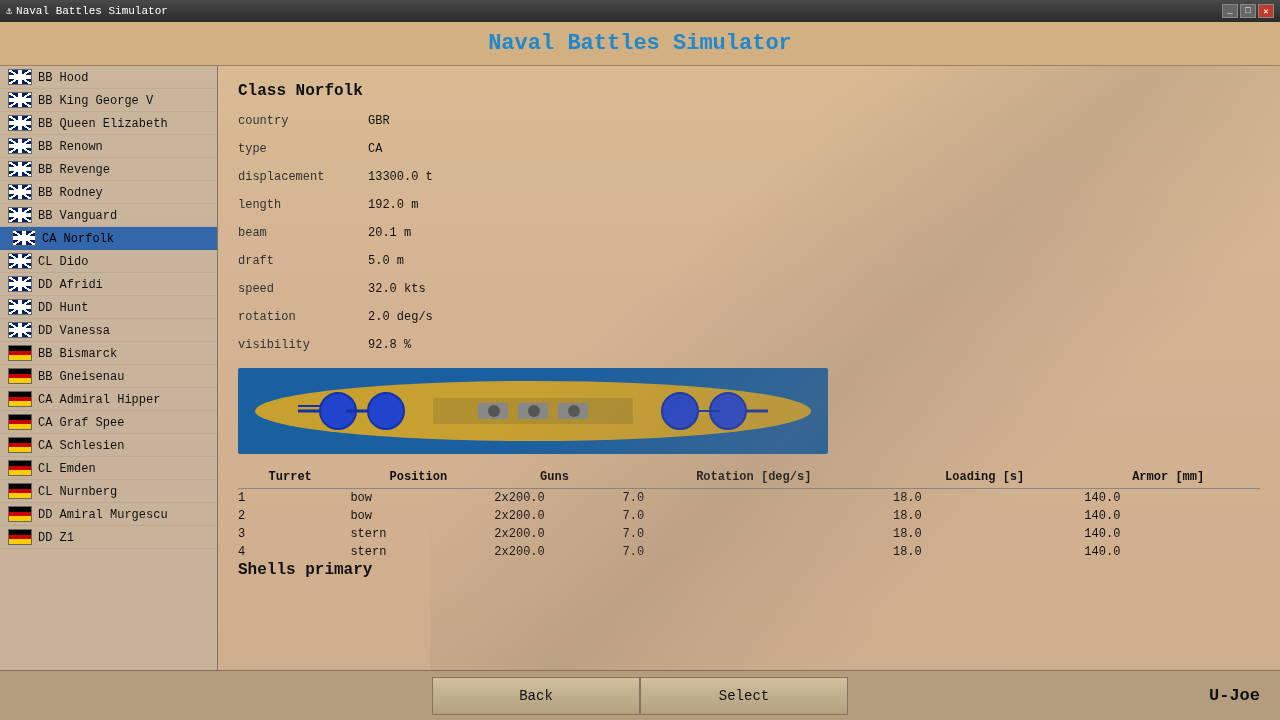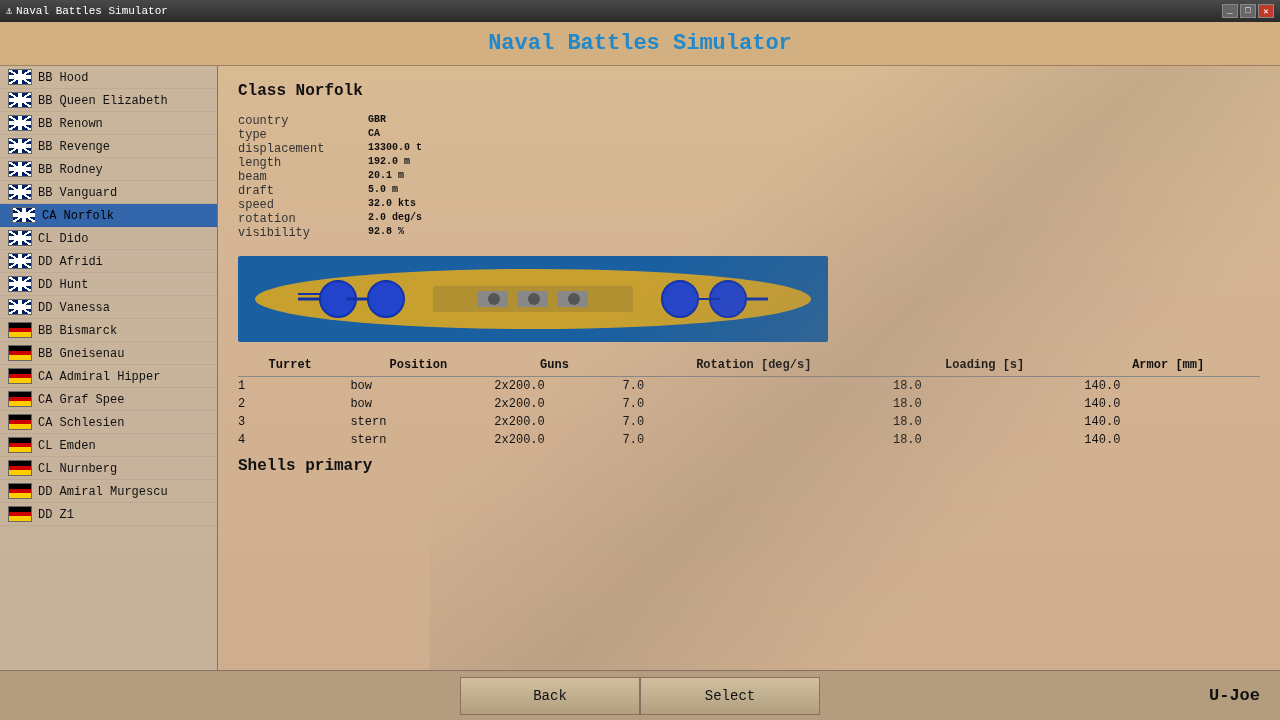--- a/index.html
+++ b/index.html
@@ -153,33 +153,32 @@
       font-size: 16px;
       font-weight: bold;
       color: #111;
       margin-bottom: 14px;
       font-family: 'Courier New', monospace;
     }
 
     .info-table {
       display: grid;
       grid-template-columns: 130px 200px;
-      row-gap: 0;
+      row-gap: 14px;
       margin-bottom: 16px;
     }
     .info-label {
       font-size: 12px;
       color: #333;
       font-family: 'Courier New', monospace;
     }
     .info-value {
-      font-size: 10px;
-      color: #111;
-      font-family: 'Courier New', monospace;
-      font-weight: bold;
+      font-size: 12px;
+      color: #111;
+      font-family: 'Courier New', monospace;
     }
 
     .section-title {
       font-size: 16px;
       font-weight: bold;
       color: #111;
       margin-bottom: 8px;
       font-family: 'Courier New', monospace;
     }
 
@@ -212,21 +211,21 @@
       justify-content: space-between;
       padding: 0 20px;
     }
     #bottom-buttons {
       display: flex;
       gap: 0;
       flex: 1;
       justify-content: center;
     }
     .bottom-btn {
-      width: 180px;
+      width: 208px;
       height: 38px;
       background: linear-gradient(to bottom, #d0c0a0, #b0a080);
       border: 1px solid #8a7060;
       font-size: 14px;
       font-family: 'Courier New', monospace;
       cursor: pointer;
       color: #111;
     }
     #user-label {
       font-size: 17px;
@@ -263,20 +262,24 @@
     <span id="game-title">Naval Battles Simulator</span>
   </div>
 
   <div id="content-area">
 
     <div id="sidebar">
 
     <div class="ship-item">
           <div class="flag flag-uk"></div>
           <span>BB Hood</span>
+        </div>
+        <div class="ship-item">
+          <div class="flag flag-uk"></div>
+          <span>BB King George V</span>
         </div>
         <div class="ship-item">
           <div class="flag flag-uk"></div>
           <span>BB Queen Elizabeth</span>
         </div>
         <div class="ship-item">
           <div class="flag flag-uk"></div>
           <span>BB Renown</span>
         </div>
         <div class="ship-item">
@@ -451,21 +454,21 @@
               <td>4</td>
               <td>stern</td>
               <td>2x200.0</td>
               <td>7.0</td>
               <td>18.0</td>
               <td>140.0</td>
             </tr>
           </tbody>
       </table>
 
-      <div class="section-title" style="margin-top:8px;">Shells primary</div>
+      <div class="section-title" style="margin-top:0;">Shells primary</div>
     </div>
   </div>
 
   <div id="bottom-bar">
     <div style="min-width:80px;"></div>
     <div id="bottom-buttons">
       <button class="bottom-btn">Back</button>
       <button class="bottom-btn">Select</button>
     </div>
     <div id="user-label">U-Joe</div>

